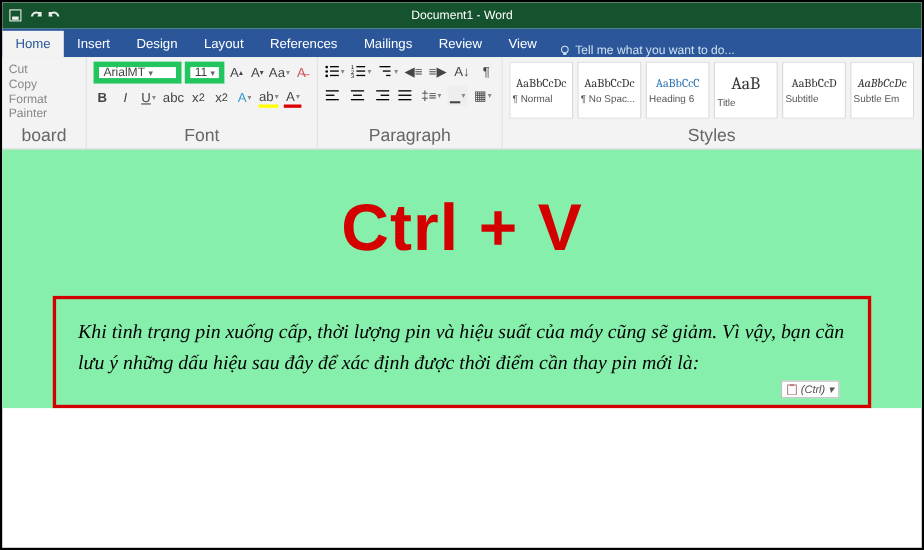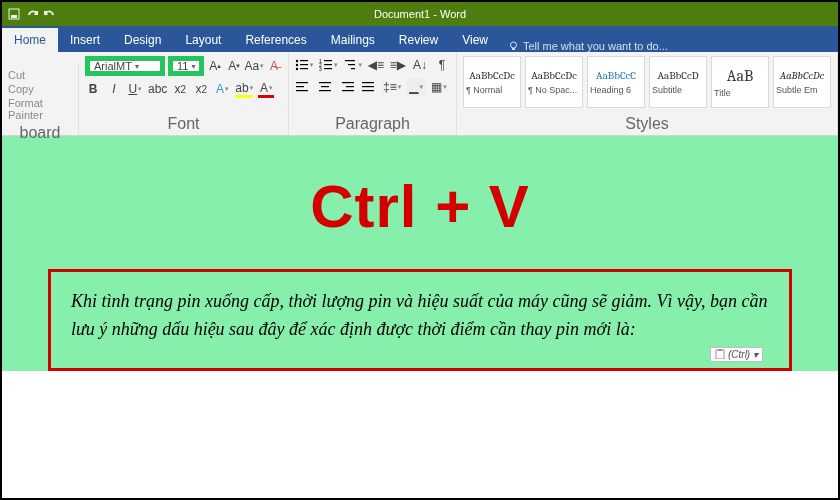--- a/index.html
+++ b/index.html
@@ -1,30 +1,30 @@
 <!DOCTYPE html>
 <html><head>
 <meta charset="utf-8">
 <style>
 * { margin: 0; padding: 0; box-sizing: border-box; font-family: "Segoe UI", Arial, sans-serif; }
 body { width: 840px; height: 500px; background: #fff; overflow: hidden; border: 2px solid #000; }
-.titlebar { background: #4d7c0f; color: #fff; height: 24px; display: flex; align-items: center; font-size: 11px; padding: 0 6px; }
+.titlebar { background: #14532d; color: #fff; height: 24px; display: flex; align-items: center; font-size: 11px; padding: 0 6px; }
 .titlebar .qat { display: flex; gap: 6px; align-items: center; }
 .titlebar .qat svg { width: 12px; height: 12px; fill: #fff; opacity: .9; }
 .titlebar .doc { flex: 1; text-align: center; }
 .tabs { background: #2b579a; display: flex; height: 26px; align-items: flex-end; font-size: 12px; }
 .tab { padding: 5px 12px; color: #fff; cursor: pointer; }
 .tab.active { background: #f3f3f3; color: #2b579a; }
 .tell { color: #cfe0f1; font-size: 11px; padding-left: 8px; display: flex; align-items: center; gap: 4px; }
 .tell svg { width: 11px; height: 11px; fill: #cfe0f1; }
 .ribbon { background: #f3f3f3; border-bottom: 1px solid #d4d4d4; height: 84px; display: flex; font-size: 11px; color: #444; }
 .group { border-right: 1px solid #e1e1e1; padding: 4px 6px 2px; display: flex; flex-direction: column; }
 .group .body { flex: 1; }
 .group .label { text-align: center; font-size: 16px; color: #666; padding-top: 2px; }
-.clip { width: 78px; margin-top: 12px; }
+.clip { width: 78px; }
 .clip .row { padding: 1px 0; color: #888; }
 .font { width: 210px; }
 .fontrow1 { display: flex; gap: 3px; align-items: center; margin-bottom: 4px; }
 .sel { display: inline-flex; align-items: center; border: 5px solid #22c55e; background: #fff; height: 20px; padding: 0 4px; font-size: 11px; }
 .sel .dd { margin-left: 3px; font-size: 8px; color: #666; }
 .fontrow2 { display: flex; gap: 5px; align-items: center; }
 .btn { display: inline-flex; align-items: center; justify-content: center; min-width: 16px; height: 18px; font-size: 12px; color: #444; }
 .btn .dd { font-size: 7px; margin-left: 1px; color: #888; }
 .para { width: 168px; }
 .pararow { display: flex; gap: 6px; align-items: center; margin-bottom: 4px; }
@@ -212,27 +212,27 @@
             <div class="nm">¶ Normal</div>
           </div>
         <div class="swatch">
             <div class="sample">AaBbCcDc</div>
             <div class="nm">¶ No Spac...</div>
           </div>
         <div class="swatch h2">
             <div class="sample">AaBbCcC</div>
             <div class="nm">Heading 6</div>
           </div>
-        <div class="swatch">
-            <div class="sample">AaBbCcD</div>
-            <div class="nm">Subtitle</div>
-          </div>
         <div class="swatch title">
             <div class="sample">AaB</div>
             <div class="nm">Title</div>
+          </div>
+        <div class="swatch">
+            <div class="sample">AaBbCcD</div>
+            <div class="nm">Subtitle</div>
           </div>
         <div class="swatch">
             <div class="sample" style="font-style:italic">AaBbCcDc</div>
             <div class="nm">Subtle Em</div>
           </div>
       </div>
     </div>
     <div class="label">Styles</div>
   </div>
 </div>

